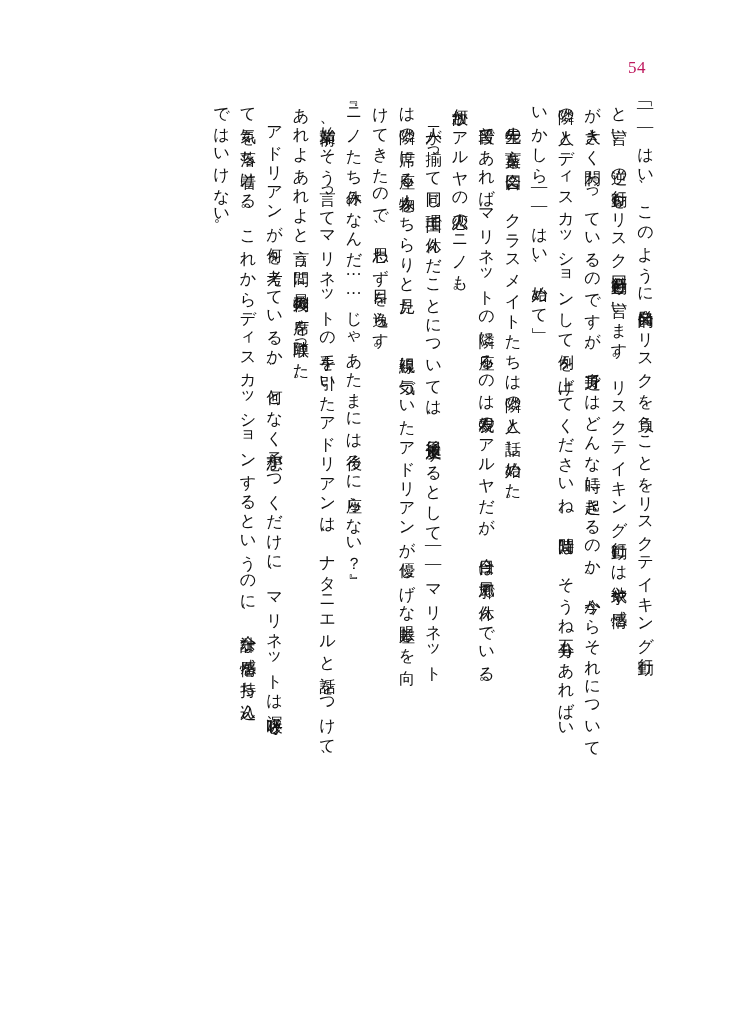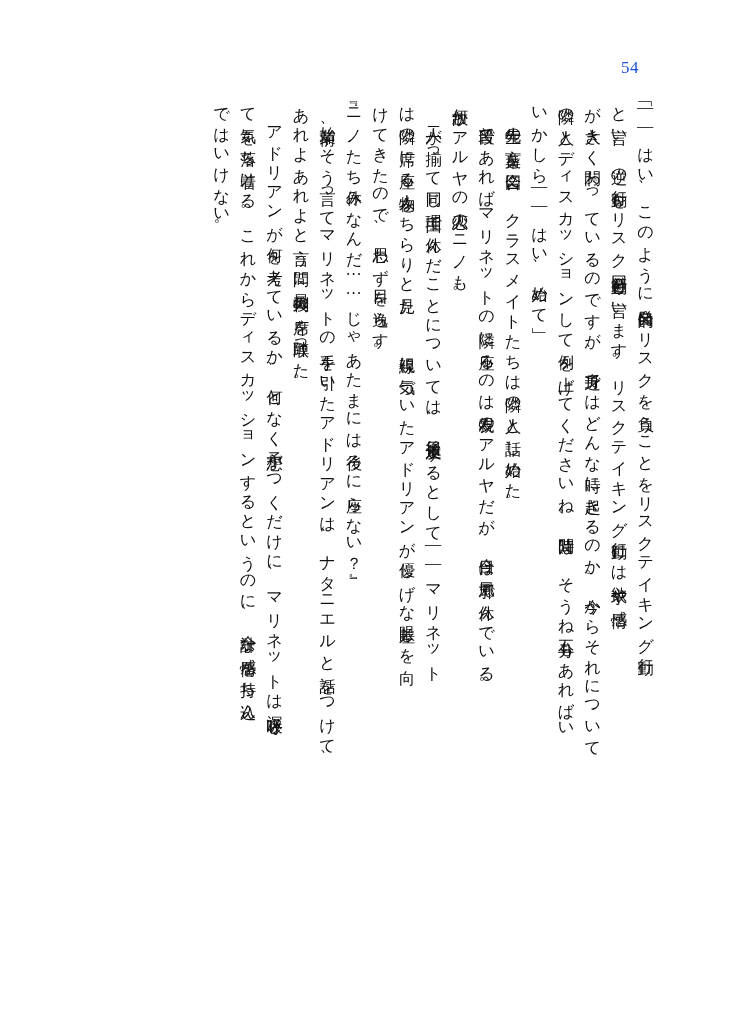--- a/index.html
+++ b/index.html
@@ -17,24 +17,24 @@
   .page {
     position: relative;
     width: 738px;
     height: 1024px;
     background: #ffffff;
     box-sizing: border-box;
   }
   .page-number {
     position: absolute;
     top: 58px;
-    right: 99px;
+    right: 92px;
     font-size: 17px;
     letter-spacing: 0.5px;
-    color: #1d4ed8;
+    color: #be185d;
     text-align: center;
   }
   .text-body {
     position: absolute;
     top: 96px;
     right: 80px;
     left: 96px;
     height: 860px;
     display: flex;
     flex-direction: row-reverse;

